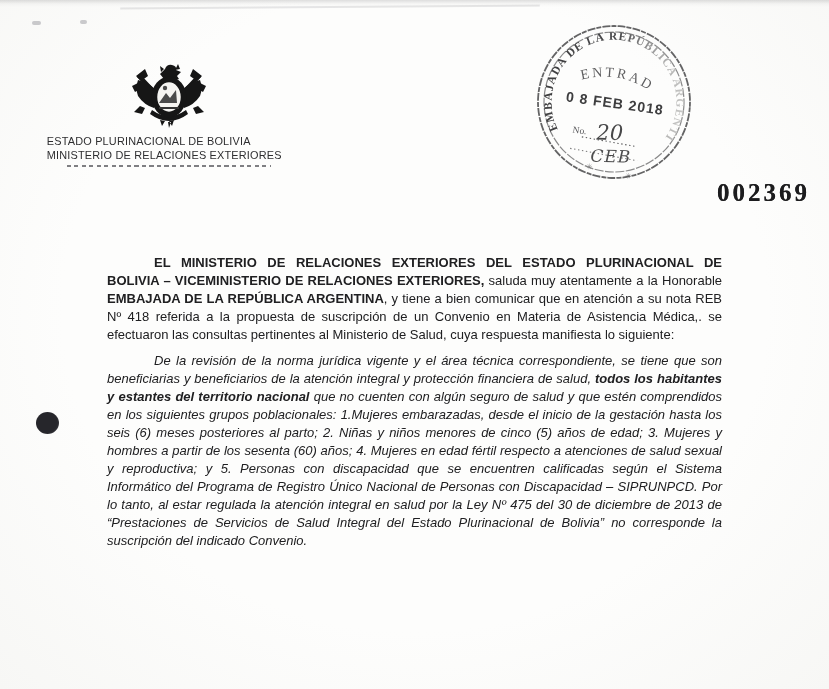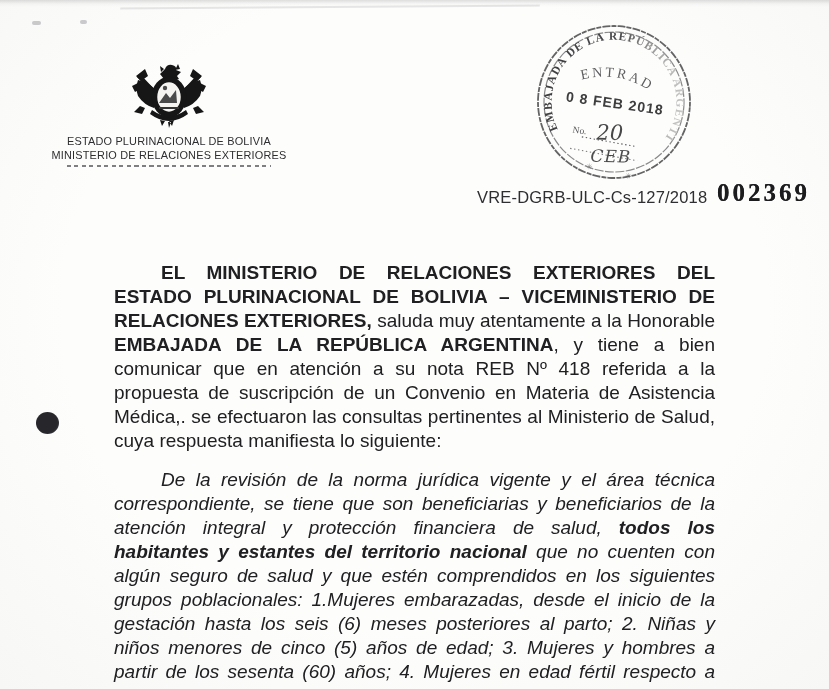--- a/index.html
+++ b/index.html
@@ -26,21 +26,21 @@
     position:absolute;background:rgba(90,90,100,.30);filter:blur(.6px);border-radius:2px;
   }
   .pm1{top:21px;left:32px;width:9px;height:4px;}
   .pm2{top:20px;left:80px;width:7px;height:4px;}
   .punch-hole{
     position:absolute;top:412px;left:36px;width:23px;height:22px;border-radius:50%;
     background:radial-gradient(circle at 45% 45%, #26262b 60%, #3a3a40 85%, rgba(60,60,66,.4));
   }
 
   
-  .letterhead{position:absolute;top:62px;left:39px;width:260px;text-align:center;color:#2a2a2a;}
+  .letterhead{position:absolute;top:62px;left:39px;width:260px;color:#2a2a2a;}
   .letterhead .emblem{display:block;margin:0 auto 6px auto;}
   .lh-line{font-size:11.6px;line-height:13.5px;letter-spacing:.2px;color:#2e2e30;
     transform:scaleX(.94);transform-origin:center;}
   .lh-divider{
     margin:4px auto 0 auto;width:204px;height:2px;
     background:repeating-linear-gradient(90deg,#55555a 0 4px, transparent 4px 7.5px);
     opacity:.75;
   }
 
   
@@ -52,22 +52,22 @@
   }
   .folio-number{
     position:absolute;top:179px;left:717px;
     font-family:"Liberation Serif", serif;font-weight:700;font-size:25px;
     letter-spacing:3px;color:#1c1c1e;text-shadow:0 0 .5px #333;
   }
 
   
   .body-text{position:absolute;top:246px;left:99px;width:631px;color:#202022;}
   .body-text p{
-    margin:15px;text-align:justify;text-indent:47px;
-    font-size:19px;line-height:24px;
+    margin:8px;text-align:justify;text-indent:47px;
+    font-size:13px;line-height:18px;
   }
   .body-text p.salutation{margin-bottom:7px;}
   .body-text p.response{font-style:italic;}
   .body-text span.b{font-weight:700;}
 </style>
 </head>
 <body>
 
 <div id="page">
 
@@ -136,21 +136,20 @@
         <line x1="56" y1="125" x2="110" y2="127" stroke="#4a4a4c" stroke-width="1.1" stroke-dasharray="1.4 2.6"></line>
         <line x1="46" y1="138" x2="114" y2="141" stroke="#4a4a4c" stroke-width="1.1" stroke-dasharray="1.4 2.6" opacity=".8"></line>
         <text x="84" y="124" text-anchor="middle" transform="rotate(-7 84 124)" font-family="DejaVu Serif, serif" font-style="italic" font-size="21" fill="#232325" opacity=".9">20</text>
         <text x="88" y="146" text-anchor="middle" transform="rotate(-6 88 146)" font-family="DejaVu Serif, serif" font-style="italic" font-size="17" letter-spacing="1" fill="#232325" opacity=".88">CEB</text>
         <text x="64" y="156" font-size="8" fill="#3c3c3e" opacity=".6">✳</text>
         <text x="104" y="160" font-size="8" fill="#3c3c3e" opacity=".6">✳</text>
       </g>
     </g>
   </svg>
 
-  <div class="ref-number">VRE-DGRB-ULC-Cs-127/2018</div>
   <div class="folio-number">002369</div>
 
   <div class="body-text">
     <p class="salutation"><span class="b">EL MINISTERIO DE RELACIONES EXTERIORES DEL ESTADO PLURINACIONAL DE BOLIVIA – VICEMINISTERIO DE RELACIONES EXTERIORES,</span><span> saluda muy atentamente a la Honorable </span><span class="b">EMBAJADA DE LA REPÚBLICA ARGENTINA</span><span>, y tiene a bien comunicar que en atención a su nota REB Nº 418 referida a la propuesta de suscripción de un Convenio en Materia de Asistencia Médica,. se efectuaron las consultas pertinentes al Ministerio de Salud, cuya respuesta manifiesta lo siguiente:</span></p>
     <p class="response"><span>De la revisión de la norma jurídica vigente y el área técnica correspondiente, se tiene que son beneficiarias y beneficiarios de la atención integral y protección financiera de salud, </span><span class="b">todos los habitantes y estantes del territorio nacional</span><span> que no cuenten con algún seguro de salud y que estén comprendidos en los siguientes grupos poblacionales: 1.Mujeres embarazadas, desde el inicio de la gestación hasta los seis (6) meses posteriores al parto; 2. Niñas y niños menores de cinco (5) años de edad; 3. Mujeres y hombres a partir de los sesenta (60) años; 4. Mujeres en edad fértil respecto a atenciones de salud sexual y reproductiva; y 5. Personas con discapacidad que se encuentren calificadas según el Sistema Informático del Programa de Registro Único Nacional de Personas con Discapacidad – SIPRUNPCD. Por lo tanto, al estar regulada la atención integral en salud por la Ley Nº 475 del 30 de diciembre de 2013 de “Prestaciones de Servicios de Salud Integral del Estado Plurinacional de Bolivia” no corresponde la suscripción del indicado Convenio.</span></p>
   </div>
 
 </div>
 
 </body></html>

